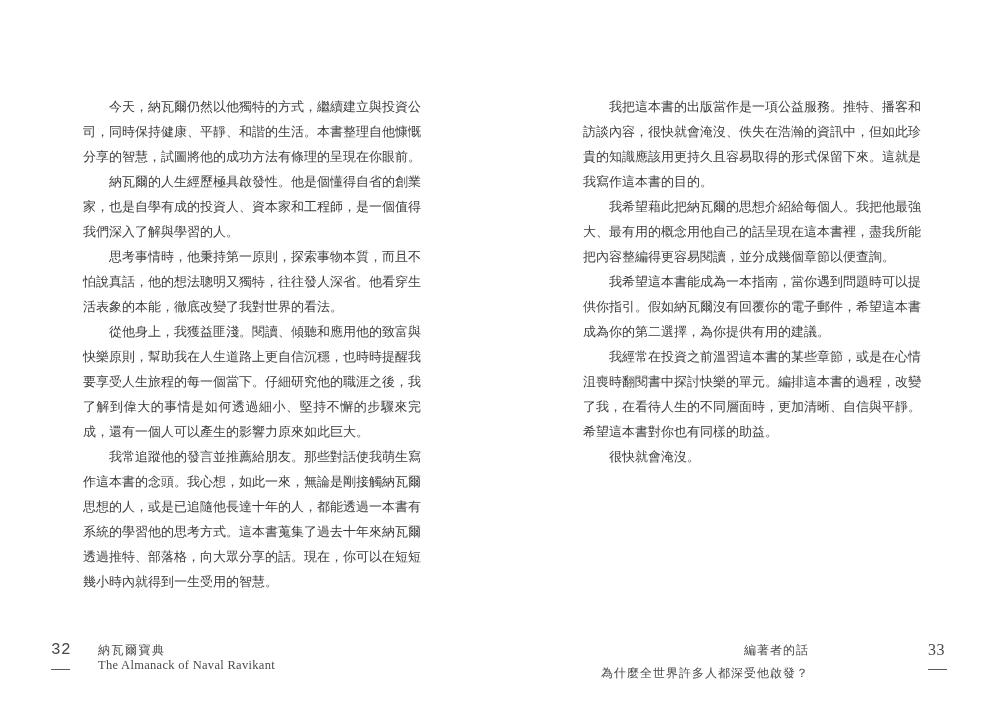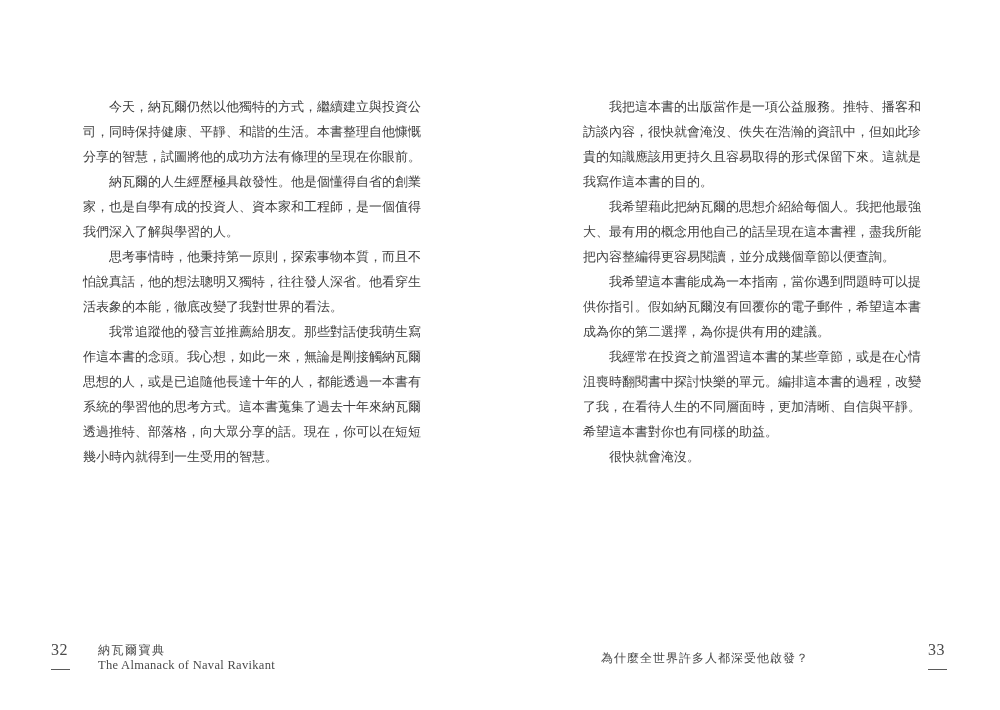--- a/index.html
+++ b/index.html
@@ -39,21 +39,21 @@
   .textblock-right { left: 583px; }
 
   
   .pageno {
     position: absolute;
     top: 641px;
     font-size: 16px;
     color: #4a4a4a;
     letter-spacing: 0.5px;
   }
-  .pageno-left  { left: 51px; }
+  .pageno-left  { left: 51px; font-family: Liberation Mono, monospace; }
   .pageno-right { left: 928px; }
   .pageno-rule {
     position: absolute;
     top: 669px;
     width: 19px;
     border-top: 1.5px solid #5a5a5a;
     height: 0;
   }
   .pageno-rule-left  { left: 51px; }
   .pageno-rule-right { left: 928px; }
@@ -96,37 +96,39 @@
 </style>
 </head>
 <body>
 
 <div class="spread">
 
   <div class="textblock textblock-left">
       <p>今天，納瓦爾仍然以他獨特的方式，繼續建立與投資公司，同時保持健康、平靜、和諧的生活。本書整理自他慷慨分享的智慧，試圖將他的成功方法有條理的呈現在你眼前。</p>
       <p>納瓦爾的人生經歷極具啟發性。他是個懂得自省的創業家，也是自學有成的投資人、資本家和工程師，是一個值得我們深入了解與學習的人。</p>
       <p>思考事情時，他秉持第一原則，探索事物本質，而且不怕說真話，他的想法聰明又獨特，往往發人深省。他看穿生活表象的本能，徹底改變了我對世界的看法。</p>
+      <p>從他身上，我獲益匪淺。閱讀、傾聽和應用他的致富與快樂原則，幫助我在人生道路上更自信沉穩，也時時提醒我要享受人生旅程的每一個當下。仔細研究他的職涯之後，我了解到偉大的事情是如何透過細小、堅持不懈的步驟來完成，還有一個人可以產生的影響力原來如此巨大。</p>
       <p>我常追蹤他的發言並推薦給朋友。那些對話使我萌生寫作這本書的念頭。我心想，如此一來，無論是剛接觸納瓦爾思想的人，或是已追隨他長達十年的人，都能透過一本書有系統的學習他的思考方式。這本書蒐集了過去十年來納瓦爾透過推特、部落格，向大眾分享的話。現在，你可以在短短幾小時內就得到一生受用的智慧。</p>
     </div>
 
   <div class="textblock textblock-right">
       <p>我把這本書的出版當作是一項公益服務。推特、播客和訪談內容，很快就會淹沒、佚失在浩瀚的資訊中，但如此珍貴的知識應該用更持久且容易取得的形式保留下來。這就是我寫作這本書的目的。</p>
       <p>我希望藉此把納瓦爾的思想介紹給每個人。我把他最強大、最有用的概念用他自己的話呈現在這本書裡，盡我所能把內容整編得更容易閱讀，並分成幾個章節以便查詢。</p>
       <p>我希望這本書能成為一本指南，當你遇到問題時可以提供你指引。假如納瓦爾沒有回覆你的電子郵件，希望這本書成為你的第二選擇，為你提供有用的建議。</p>
       <p>我經常在投資之前溫習這本書的某些章節，或是在心情沮喪時翻閱書中探討快樂的單元。編排這本書的過程，改變了我，在看待人生的不同層面時，更加清晰、自信與平靜。希望這本書對你也有同樣的助益。</p>
       <p>很快就會淹沒。</p>
     </div>
 
   <div class="pageno pageno-left">32</div>
   <div class="pageno-rule pageno-rule-left"></div>
   <div class="footer-book">
     <div class="zh">納瓦爾寶典</div>
     <div class="en">The Almanack of Naval Ravikant</div>
   </div>
 
   <div class="footer-chapter">
+    <div class="title">編著者的話</div>
     <div class="subtitle">為什麼全世界許多人都深受他啟發？</div>
   </div>
   <div class="pageno pageno-right">33</div>
   <div class="pageno-rule pageno-rule-right"></div>
 
 </div>
 
 </body></html>

